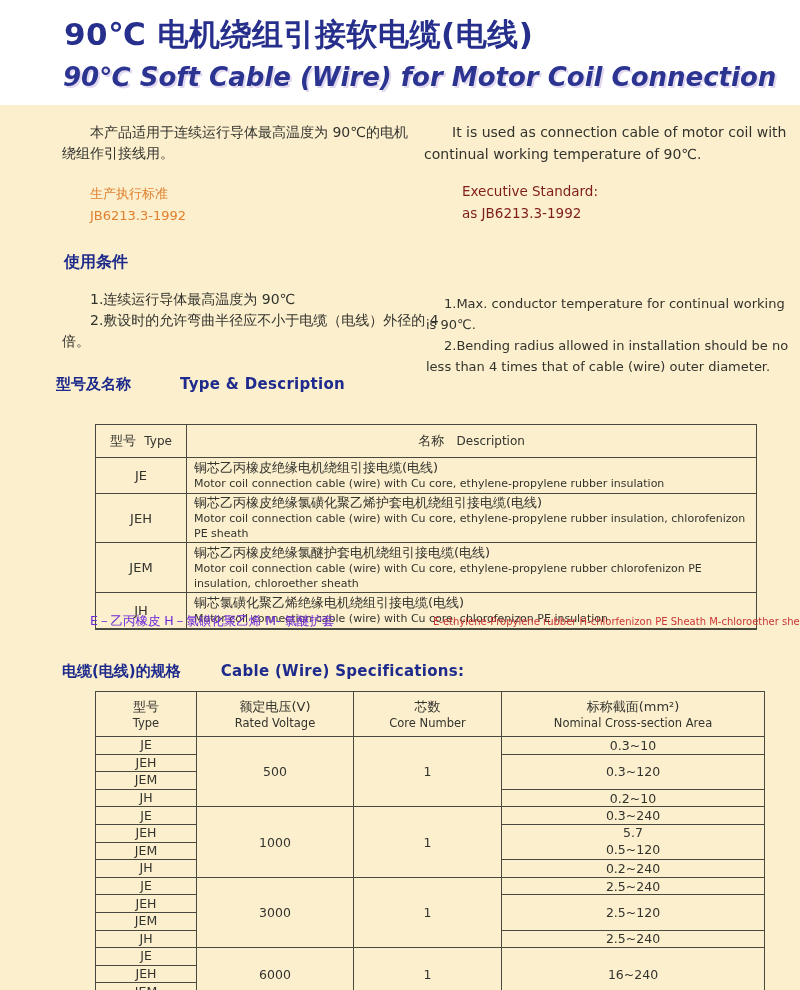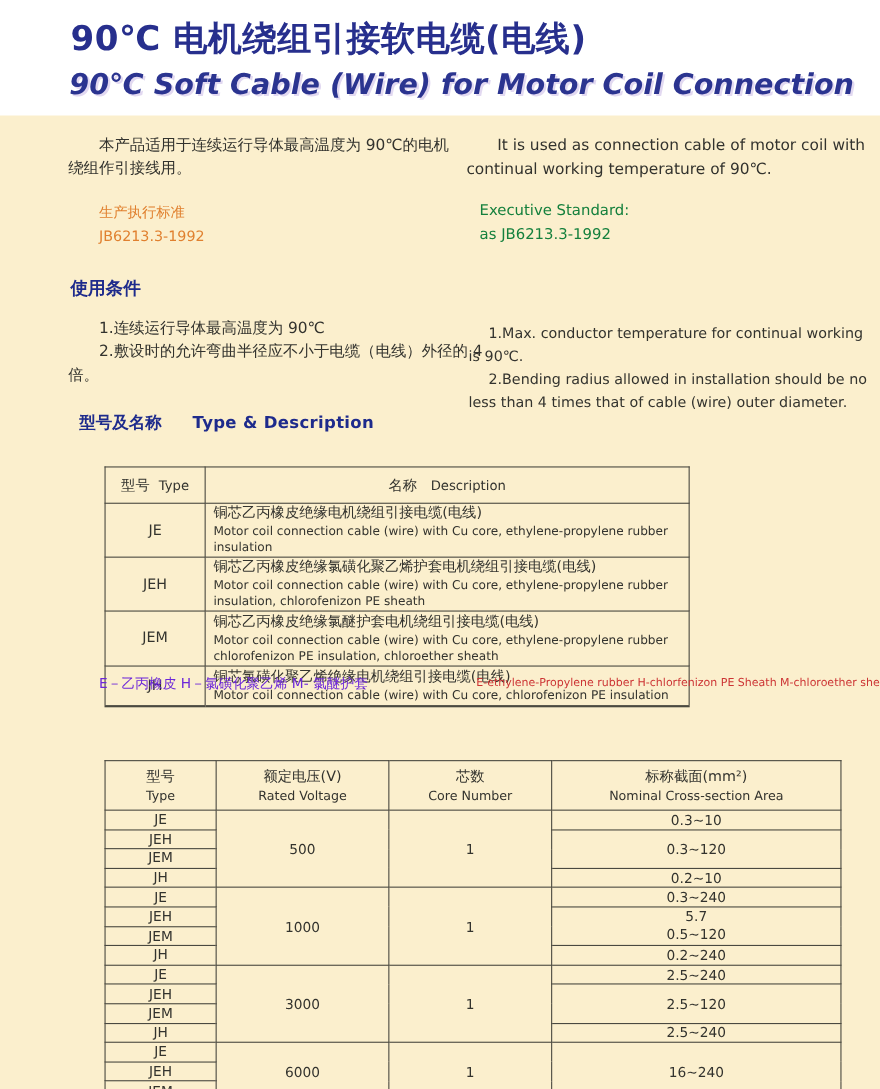--- a/index.html
+++ b/index.html
@@ -10,38 +10,38 @@
   }
   .content-bg { position:absolute; left:0; top:105px; width:800px; height:885px; background:#fbefcd; }
 
   .title-cn { position:absolute; left:64px; top:14px; font-size:31px; font-weight:bold; color:#272f8d; letter-spacing:0.5px; white-space:nowrap; }
   .title-en { position:absolute; left:63px; top:62px; font-size:26px; font-weight:bold; font-style:italic; color:#2b3490;
               text-shadow:2px 2px 0 rgba(190,170,225,0.45); white-space:nowrap; }
 
   .intro-cn { position:absolute; left:62px; top:122px; width:352px; font-size:14px; line-height:21px; text-indent:2em; }
   .std-cn   { position:absolute; left:90px; top:183px; font-size:13px; line-height:22px; color:#e0802f; }
   .intro-en { position:absolute; left:424px; top:121px; width:368px; font-size:14px; line-height:22px; text-indent:28px; }
-  .std-en   { position:absolute; left:436px; top:180px; font-size:13.5px; line-height:22px; color:#15803d; }
+  .std-en   { position:absolute; left:462px; top:180px; font-size:13.5px; line-height:22px; color:#7f1d1d; }
 
   .cond-cn-h { position:absolute; left:64px; top:252px; font-size:16px; font-weight:bold; color:#1e2b8c; }
   .cond-cn-items { position:absolute; left:62px; top:289px; width:380px; font-size:14px; line-height:21px; }
   .cond-cn-items .item { text-indent:2em; }
   .cond-en-h { position:absolute; left:428px; top:250px; font-size:17px; font-weight:bold; color:#1e2b8c; letter-spacing:0.3px; }
   .cond-en-items { position:absolute; left:426px; top:293px; width:366px; font-size:13px; line-height:21px; }
   .cond-en-items .item { text-indent:18px; }
 
   .sec-h { position:absolute; display:flex; font-weight:bold; color:#1e2b8c; font-size:15px; white-space:nowrap; }
   .sec-h .en { letter-spacing:0.3px; }
-  #sec1 { left:72px; top:375px; } #sec1 .en { margin-left:28px; }
+  #sec1 { left:56px; top:375px;gap:21px; } #sec1 .en { margin-left:28px; }
   #sec2 { left:62px; top:662px; } #sec2 .en { margin-left:40px; }
 
   table { border-collapse:collapse; }
   th, td { border:1px solid #4a4940; padding:0; }
 
-  .type-table { position:absolute; left:95px; top:424px; width:532px; table-layout:fixed; }
+  .type-table { position:absolute; left:95px; top:424px; width:662px; table-layout:fixed; }
   .type-table .c1 { width:90px; }
   .type-table th { height:32px; font-weight:normal; font-size:13px; }
   .type-table th .en { font-size:12px; }
   .type-table td.type-cell { text-align:center; font-size:13px; }
   .type-table td.desc-cell { padding:1px 7px; }
   .desc-cell .cn { font-size:13px; line-height:16px; }
   .desc-cell .en { font-size:11px; line-height:15px; }
   .type-table tr.h2 td { height:33px; }
   .type-table tr.h3 td { height:47px; }
   .type-table tr.last td { border-bottom-width:2px; }
@@ -130,20 +130,24 @@
           <div class="cn">铜芯氯磺化聚乙烯绝缘电机绕组引接电缆(电线)</div>
           <div class="en">Motor coil connection cable (wire) with Cu core, chlorofenizon PE insulation</div>
         </td>
       </tr>
     </tbody>
   </table>
 
   <div class="footnote-cn">E－乙丙橡皮  H－氯磺化聚乙烯  M- 氯醚护套</div>
   <div class="footnote-en">E-ethylene-Propylene rubber H-chlorfenizon PE Sheath M-chloroether sheath</div>
 
+  <div class="sec-h" id="sec2">
+    <span class="cn">电缆(电线)的规格</span>
+    <span class="en">Cable (Wire) Specifications:</span>
+  </div>
 
   <table class="spec-table">
     <colgroup>
         <col class="w1">
         <col class="w2">
         <col class="w3">
         <col>
       </colgroup>
     <thead>
       <tr>

